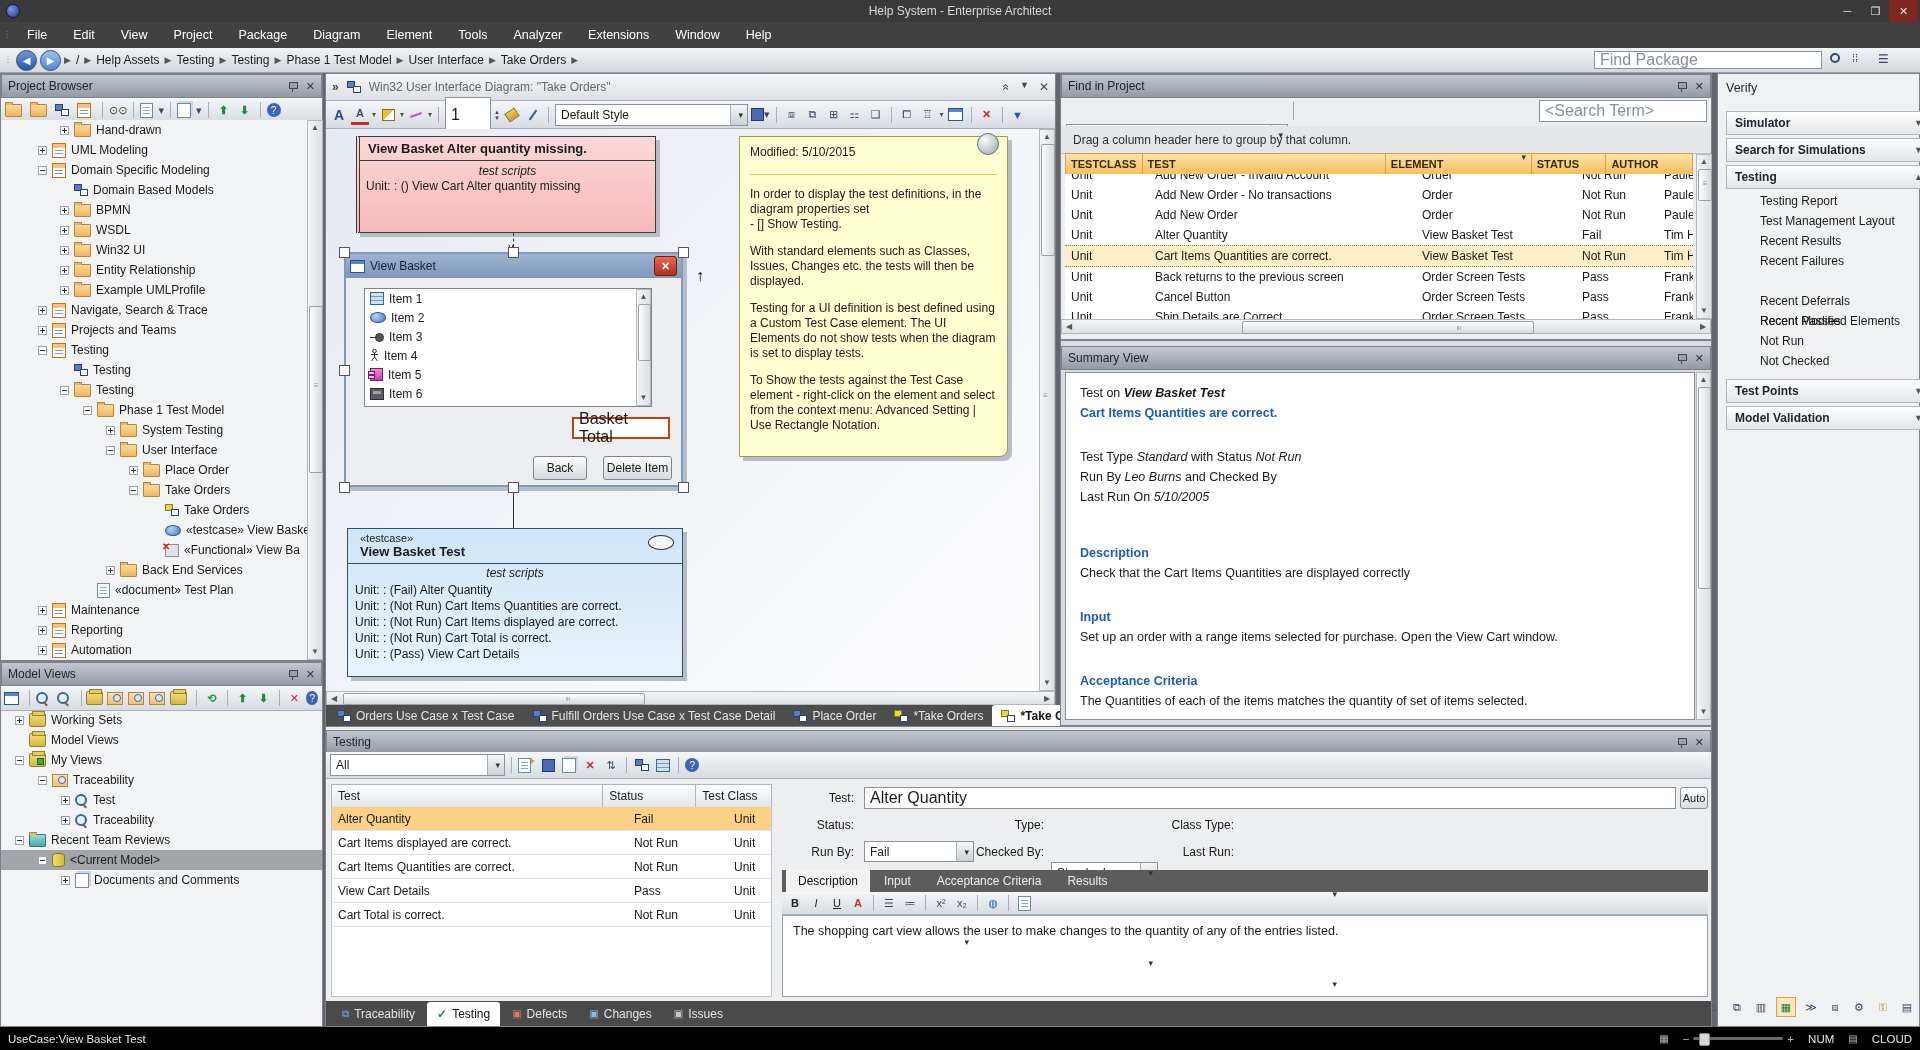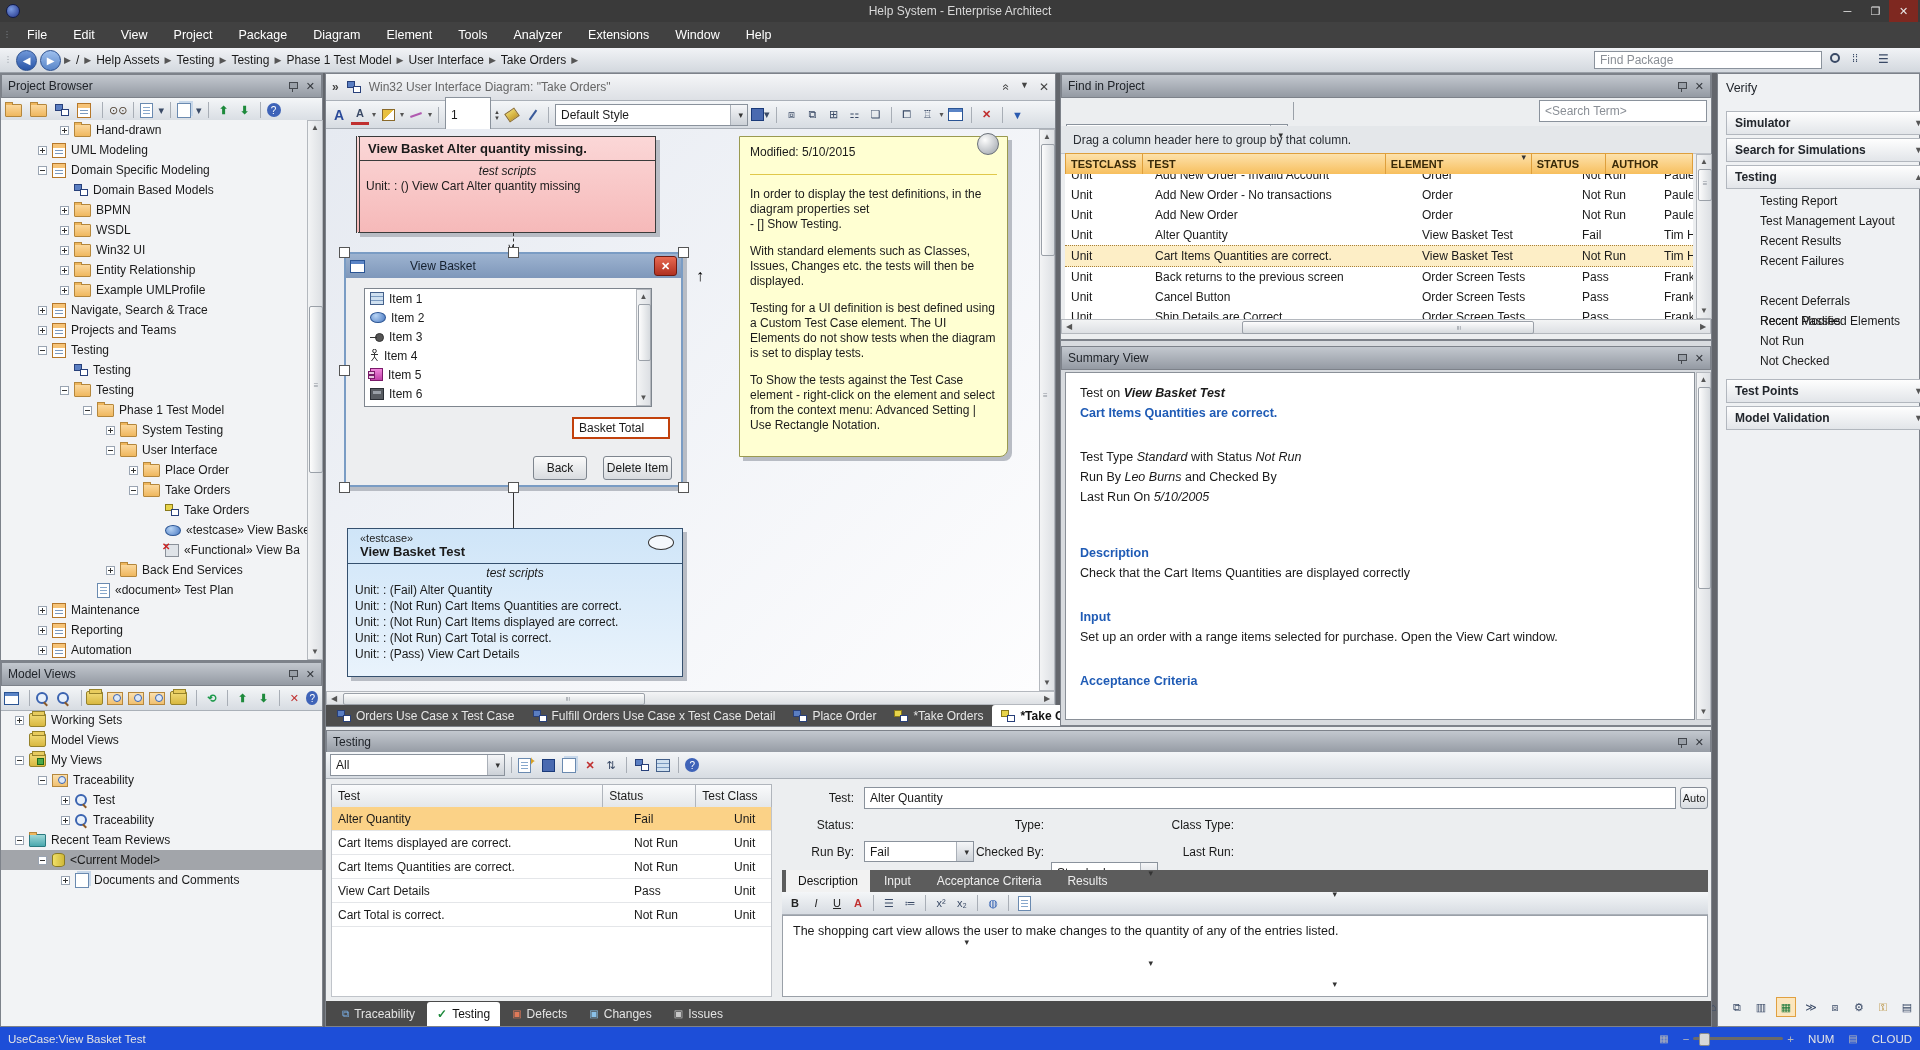--- a/index.html
+++ b/index.html
@@ -71,21 +71,21 @@
   .i-comp::before{content:"";position:absolute;left:-3px;top:2px;width:5px;height:2px;background:#e8c8e0;border:1px solid #7a1a6a;}
   .i-comp::after{content:"";position:absolute;left:-3px;top:6px;width:5px;height:2px;background:#e8c8e0;border:1px solid #7a1a6a;}
   .i-scr{width:12px;height:10px;background:#585c62;border:1px solid #2a2e34;}
   .i-scr::after{content:"";position:absolute;left:2px;top:2px;right:2px;height:3px;background:#9aa0a8;}
   .i-actor{width:9px;height:13px;}
 
   
   .combo{background:#fff;border:1px solid #8a929c;display:flex;align-items:center;padding:0 18px 0 5px;position:relative;font-size:12px;white-space:nowrap;overflow:hidden;}
   .combo::after{content:"";position:absolute;right:0;top:0;bottom:0;width:16px;background:linear-gradient(#f5f6f8,#ccd1d7);border-left:1px solid #aab0b8;}
   .combo::before{content:"▾";position:absolute;right:4px;top:50%;transform:translateY(-50%);font-size:9px;color:#333;z-index:2;}
-  .field{background:#fff;border:1px solid #8a929c;display:flex;align-items:center;padding:8px 5px;font-size:12px;}
+  .field{background:#fff;border:1px solid #8a929c;display:flex;align-items:center;padding:8px 5px;font-size:16px;}
   .btn3d{background:linear-gradient(#fdfdfd,#d9dde2);border:1px solid #858c96;border-radius:3px;display:flex;align-items:center;justify-content:center;font-size:12px;}
 
   
   .sbv{background:linear-gradient(90deg,#f3f4f5,#dde0e4);border:1px solid #b4b8be;}
   .sbh{background:linear-gradient(#f3f4f5,#dde0e4);border:1px solid #b4b8be;}
   .sar{position:absolute;font-size:8px;color:#555;width:100%;text-align:center;line-height:12px;}
   .sth{position:absolute;background:linear-gradient(90deg,#fdfdfd,#d6dade);border:1px solid #9aa0a8;border-radius:2px;}
   .sth.h{background:linear-gradient(#fdfdfd,#d6dade);}
   .grip{color:#8a9098;font-size:8px;line-height:8px;text-align:center;}
 
@@ -509,21 +509,21 @@
       <span class="handle" style="left:182px;top:118px;"></span>
       <span class="handle" style="left:352px;top:118px;"></span>
       <span class="handle" style="left:13px;top:236px;"></span>
       <span class="handle" style="left:13px;top:353px;"></span>
       <span class="handle" style="left:182px;top:353px;"></span>
       <span class="handle" style="left:352px;top:353px;"></span>
 
       <div class="r" style="left:18px;top:123px;width:339px;height:235px;background:#edeef0;border:2px solid #7a9cc4;box-shadow:4px 4px 0 #b8bcc4;">
         <div class="flex" style="height:24px;background:linear-gradient(#9db3d0,#7e97ba);padding:0 4px;gap:5px;">
           <span class="ic i-win" style="margin:0;"></span>
-          <span style="font-size:12px;color:#15202e;margin-left:40px;">View Basket</span>
+          <span style="font-size:12px;color:#15202e;">View Basket</span>
           <span style="margin-left:auto;width:21px;height:18px;background:linear-gradient(#e86a52,#b03020);border:1px solid #701a10;border-radius:3px;color:#fff;display:flex;align-items:center;justify-content:center;font-size:11px;font-weight:bold;">✕</span>
         </div>
         <div class="r" style="left:18px;top:34px;width:288px;height:119px;background:#fff;border:1px solid #7e858e;">
           <div class="tree-row" style="height:19px;padding-left:5px;">
               <span class="ic i-tbl"></span>
               <span>Item 1</span>
             </div>
           <div class="tree-row" style="height:19px;padding-left:5px;">
               <span class="ic i-ell"></span>
               <span>Item 2</span>
@@ -744,20 +744,21 @@
       <div><span>Test on </span><span style="font-weight:bold;font-style:italic;">View Basket Test</span></div>
       <div style="color:#1f5bb5;font-weight:bold;margin-bottom:24px;">Cart Items Quantities are correct.</div>
       <div><span>Test Type </span><span style="font-style:italic;">Standard</span><span> with Status </span><span style="font-style:italic;">Not Run</span></div>
       <div><span>Run By </span><span style="font-style:italic;">Leo Burns</span><span> and Checked By</span></div>
       <div style="margin-bottom:36px;"><span>Last Run On </span><span style="font-style:italic;">5/10/2005</span></div>
       <div style="color:#1f5bb5;font-weight:bold;">Description</div>
       <div style="margin-bottom:24px;">Check that the Cart Items Quantities are displayed correctly</div>
       <div style="color:#1f5bb5;font-weight:bold;">Input</div>
       <div style="margin-bottom:24px;">Set up an order with a range items selected for purchase. Open the View Cart window.</div>
       <div style="color:#1f5bb5;font-weight:bold;">Acceptance Criteria</div>
+      <div style="margin-bottom:24px;">The Quantities of each of the items matches the quantity of set of items selected.</div>
 
     </div>
     <div class="sbv r" style="left:635px;top:31px;width:15px;height:348px;">
       <span class="sar" style="top:1px;">▲</span>
       <span class="sth" style="left:1px;width:11px;top:14px;height:200px;"></span>
       <span class="sar" style="bottom:1px;">▼</span>
     </div>
   </div>
 
   <div class="r" style="left:1717px;top:73px;width:203px;height:954px;background:#eff1f3;border:1px solid #7d828a;">
@@ -938,21 +939,21 @@
           <span style="color:#8ac0e8;font-size:10px;">▣</span>
           <span>Changes</span>
         </span>
       <span class="btab">
           <span style="color:#c8c8c8;font-size:10px;">▣</span>
           <span>Issues</span>
         </span>
     </div>
   </div>
 
-  <div class="r flex" style="left:0;top:1027px;width:1920px;height:23px;background:#1d4ed8;color:#e4e4e4;font-size:11.5px;padding:0 8px;">
+  <div class="r flex" style="left:0;top:1027px;width:1920px;height:23px;background:#000000;color:#e4e4e4;font-size:11.5px;padding:0 8px;">
     <span>UseCase:View Basket Test</span>
     <span style="margin-left:auto;display:flex;align-items:center;gap:14px;">
       <span style="font-size:10px;color:#b8b8b8;">▦</span>
       <span style="display:flex;align-items:center;gap:4px;">
         <span style="color:#b8b8b8;">−</span>
         <span style="position:relative;width:90px;height:3px;background:#6a6a6a;border-radius:2px;display:inline-block;">
           <span style="position:absolute;left:6px;top:-4px;width:9px;height:11px;background:#d8d8d8;border:1px solid #888;border-radius:2px;"></span>
         </span>
         <span style="color:#b8b8b8;">+</span>
       </span>

